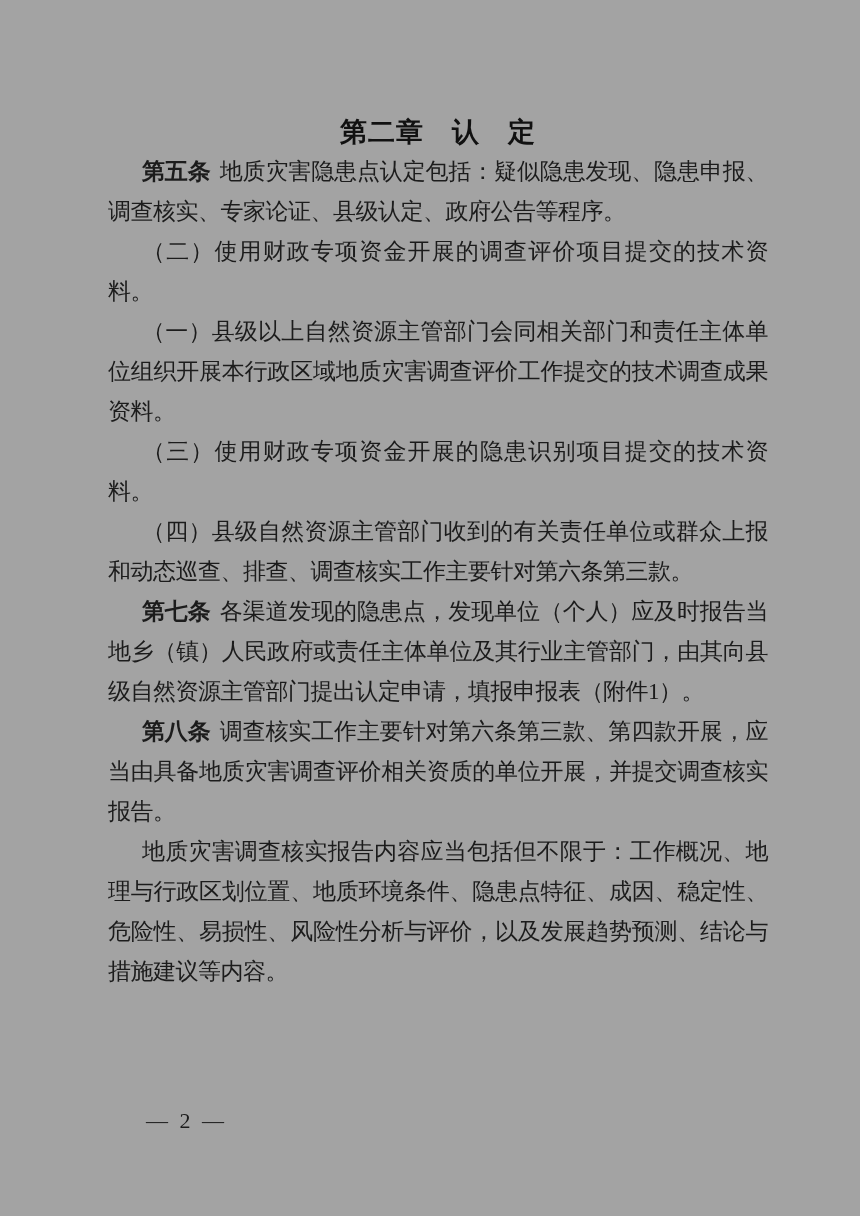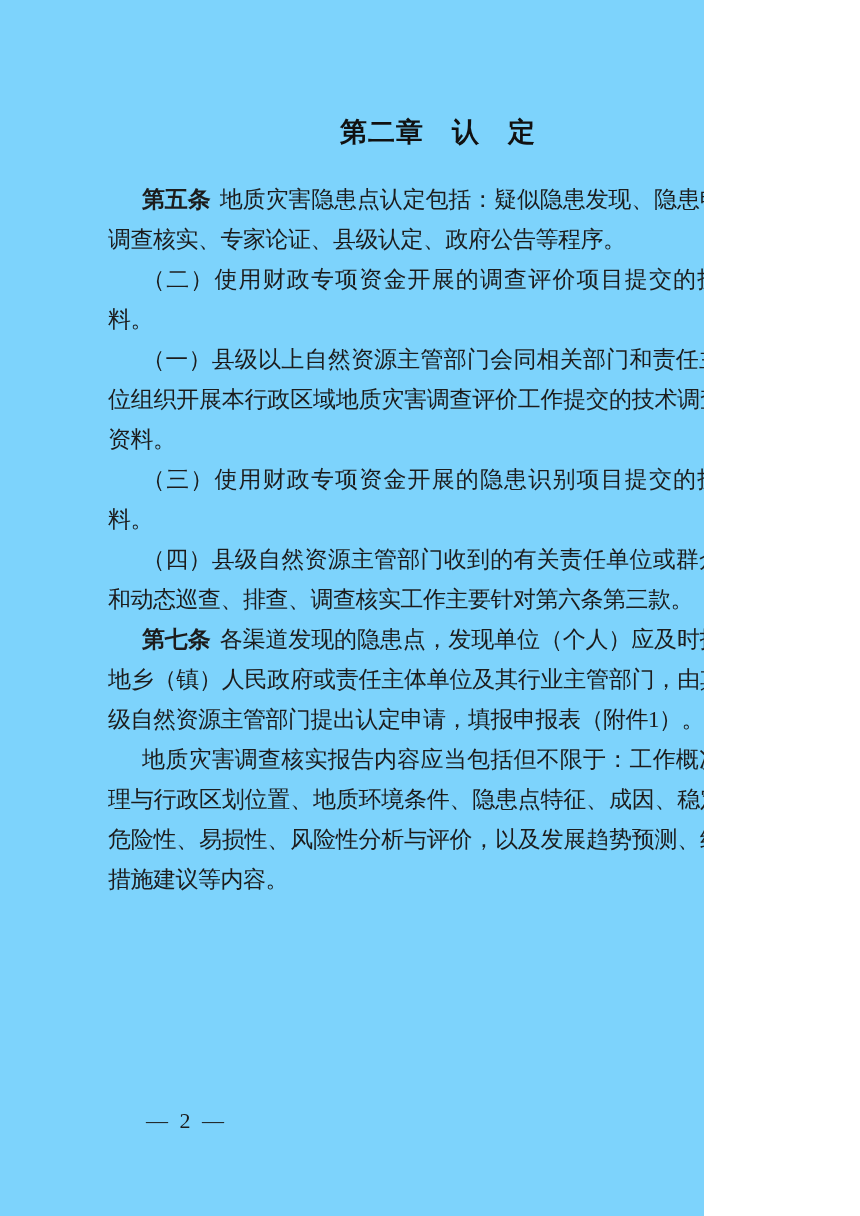--- a/index.html
+++ b/index.html
@@ -8,41 +8,41 @@
     padding: 0;
     background: #ffffff;
   }
   body {
     width: 860px;
     height: 1216px;
     font-family: "Liberation Serif", "DejaVu Serif", serif;
   }
   .page {
     position: relative;
-    width: 704px;
+    width: 860px;
     height: 1216px;
-    background: #7dd3fc;
+    background: #a3a3a3;
     overflow: hidden;
     color: #1a1a1a;
   }
   .chapter-title {
     position: absolute;
     top: 114px;
     left: 108px;
     width: 660px;
     margin: 0;
     text-align: center;
     font-size: 27px;
     font-weight: bold;
     letter-spacing: 1px;
     color: #111111;
   }
   .doc-body {
     position: absolute;
-    top: 180px;
+    top: 152px;
     left: 108px;
     width: 660px;
     font-size: 23px;
     letter-spacing: -0.5px;
     line-height: 40px;
     text-align: justify;
     color: #1c1c1c;
   }
   .para {
     margin: 0;
@@ -79,20 +79,21 @@
     <p class="para"><span class="prefix"></span><span>（二）使用财政专项资金开展的调查评价项目提交的技术资料。</span></p>
 
     <p class="para"><span class="prefix"></span><span>（一）县级以上自然资源主管部门会同相关部门和责任主体单位组织开展本行政区域地质灾害调查评价工作提交的技术调查成果资料。</span></p>
 
     <p class="para"><span class="prefix"></span><span>（三）使用财政专项资金开展的隐患识别项目提交的技术资料。</span></p>
 
     <p class="para"><span class="prefix"></span><span>（四）县级自然资源主管部门收到的有关责任单位或群众上报和动态巡查、排查、调查核实工作主要针对第六条第三款。</span></p>
 
     <p class="para"><span class="prefix">第七条</span><span>各渠道发现的隐患点，发现单位（个人）应及时报告当地乡（镇）人民政府或责任主体单位及其行业主管部门，由其向县级自然资源主管部门提出认定申请，填报申报表（附件1）。</span></p>
 
+    <p class="para"><span class="prefix">第八条</span><span>调查核实工作主要针对第六条第三款、第四款开展，应当由具备地质灾害调查评价相关资质的单位开展，并提交调查核实报告。</span></p>
 
     <p class="para"><span class="prefix"></span><span>地质灾害调查核实报告内容应当包括但不限于：工作概况、地理与行政区划位置、地质环境条件、隐患点特征、成因、稳定性、危险性、易损性、风险性分析与评价，以及发展趋势预测、结论与措施建议等内容。</span></p>
 
 
   </div>
 
   <div class="page-number">— 2 —</div>
 
 </div>
 

